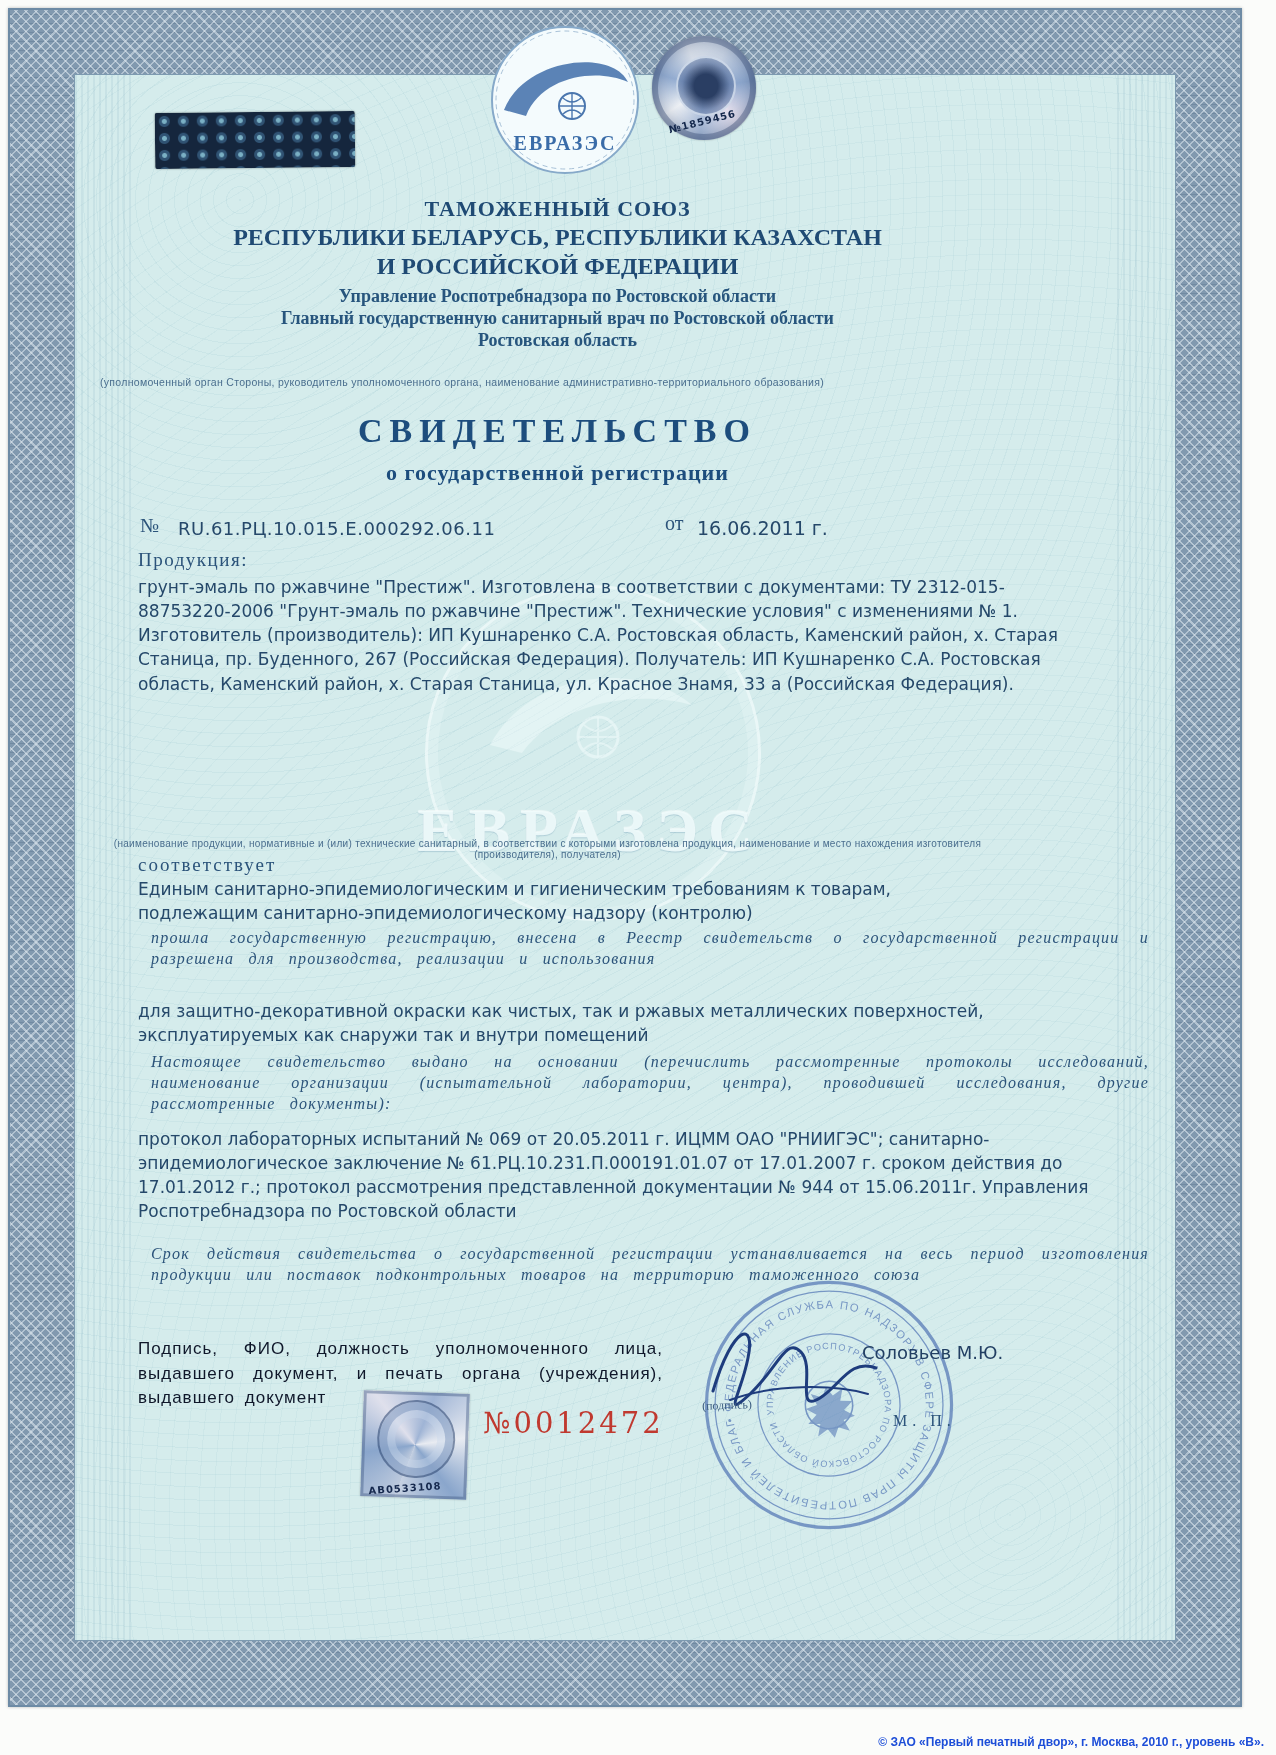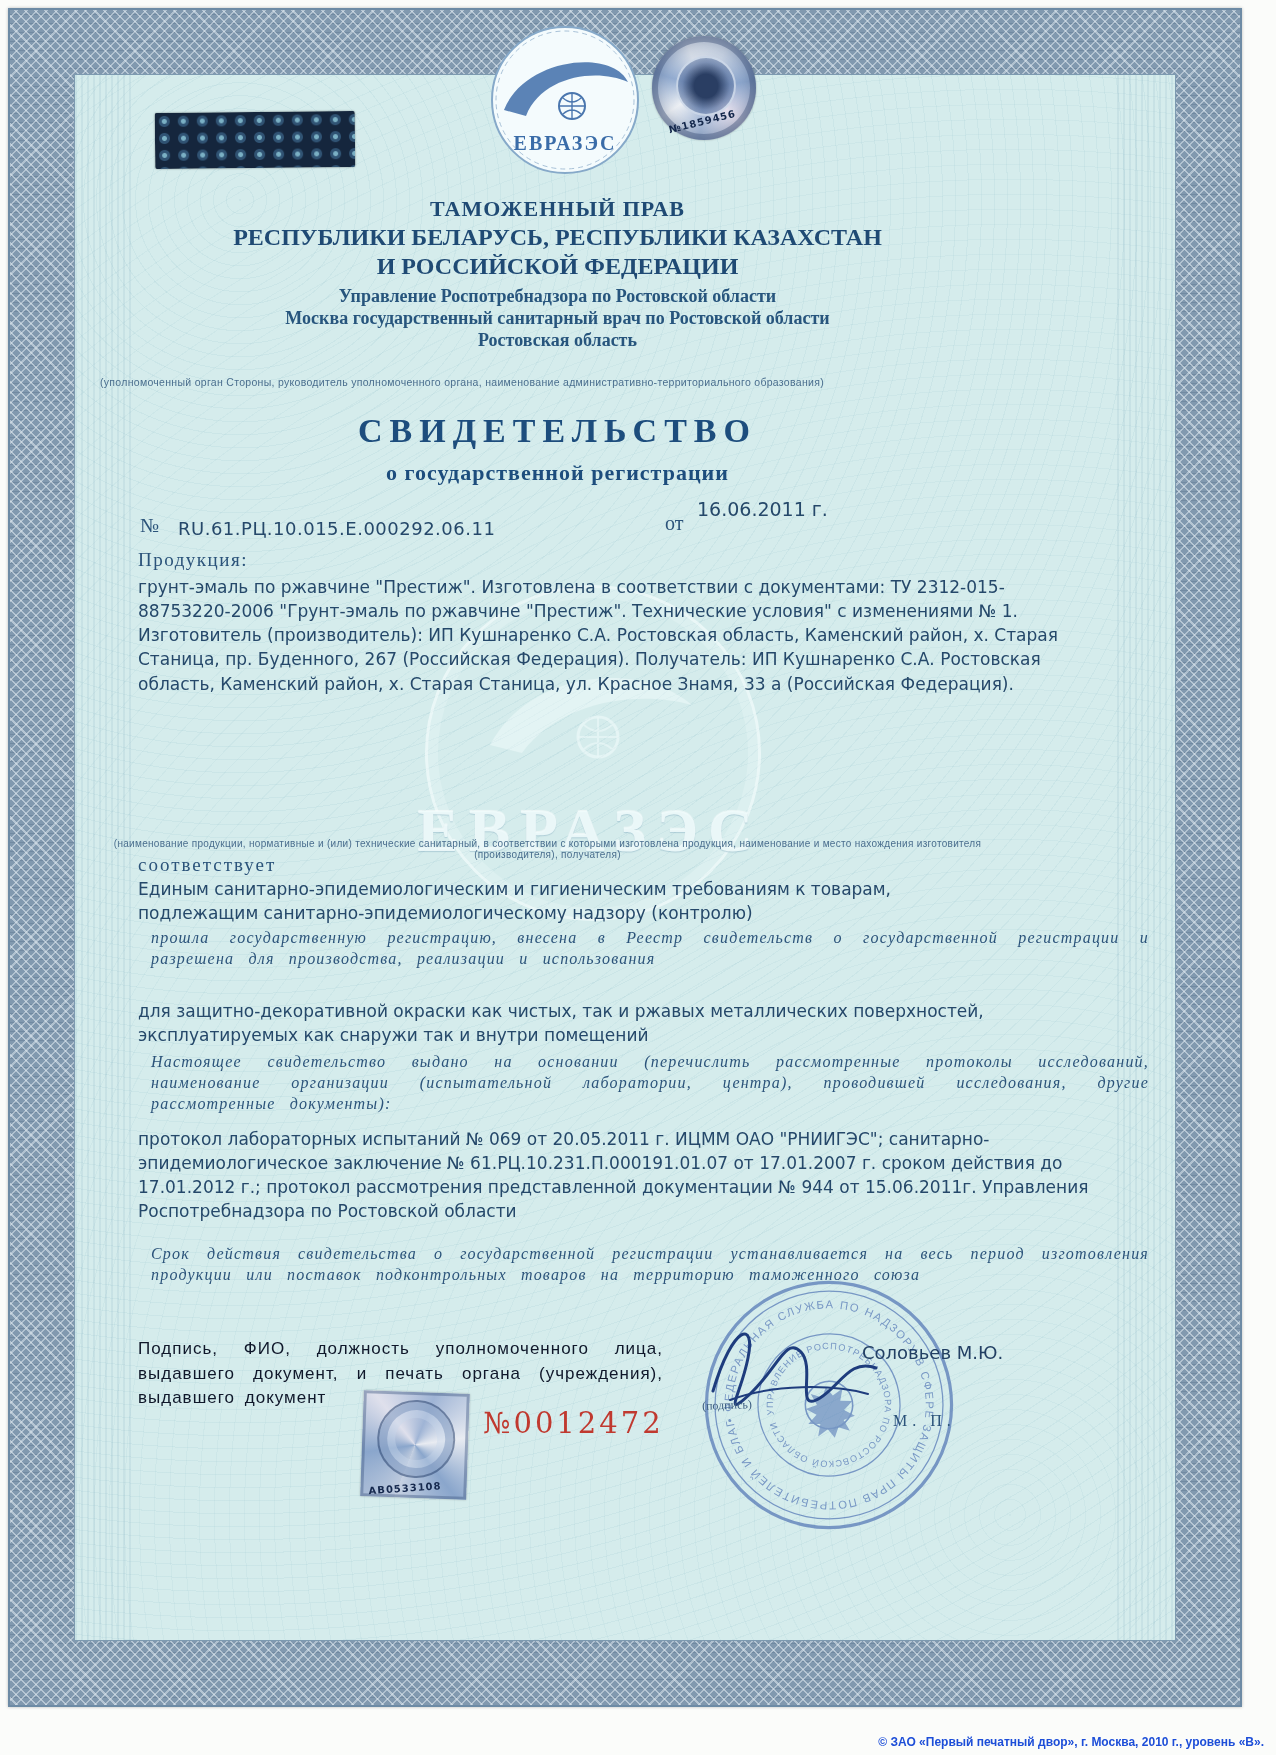--- a/index.html
+++ b/index.html
@@ -64,21 +64,21 @@
   .auth3{top:330px; font:bold 18px "Liberation Serif", serif; color:#27557d;}
   .note-small{font:10.5px "Liberation Sans", sans-serif; color:#4a6e8e; letter-spacing:.3px;}
   .note1{position:absolute; left:100px; width:915px; top:376px; text-align:left;}
   .title-main{top:412px; font:bold 34px "Liberation Serif", serif; letter-spacing:7px; color:#1d4d7d;}
   .title-sub{top:460px; font:bold 22px "Liberation Serif", serif; letter-spacing:1px; color:#1d4d7d;}
 
   
   .no-sign{position:absolute; left:140px; top:514px; font:20px "Liberation Serif", serif; color:#2b537a;}
   .reg-number{position:absolute; left:178px; top:518px; font:18px "DejaVu Sans", sans-serif; color:#25486a; letter-spacing:.5px;}
   .from-label{position:absolute; left:665px; top:512px; font:20px "Liberation Serif", serif; color:#2b537a;text-align:center;}
-  .reg-date{position:absolute; left:697px; top:498px; font:19px "DejaVu Sans", sans-serif; color:#25486a;}
+  .reg-date{position:absolute; left:697px; top:517px; font:19px "DejaVu Sans", sans-serif; color:#25486a;}
   .typed{font-family:"DejaVu Sans", sans-serif; color:#25486a;}
   .p-label{position:absolute; left:138px; font:19px "Liberation Serif", serif; color:#2b537a; letter-spacing:1.5px;}
   .product-label{top:549px;}
   .product-text{position:absolute; left:138px; top:575px; width:958px; font-size:17px; line-height:1.42;}
   .note2{position:absolute; left:105px; width:885px; top:838px; text-align:center; font-size:10px;}
   .conform-label{top:854px; letter-spacing:2px;}
   .conform-text{position:absolute; left:138px; top:878px; width:870px; font-size:17px; line-height:1.4;}
   .para-justify{
     position:absolute; left:151px; width:998px; text-align:justify;
     font-family:"Liberation Serif", serif; color:#2b537a;
@@ -168,25 +168,25 @@
     <circle cx="100" cy="82" r="13" fill="none" stroke="#4a76ae" stroke-width="2"></circle>
     <path d="M87,82 h26 M100,69 v26 M91,74 q9,8 18,0 M91,90 q9,-8 18,0" stroke="#4a76ae" stroke-width="1.4" fill="none"></path>
     <text x="93" y="126" text-anchor="middle" font-family="Liberation Serif, serif" font-size="20" font-weight="bold" fill="#3a6ca8" letter-spacing="2">ЕВРАЗЭС</text>
   </svg>
 
   <div class="holo-top">
     <div class="core"></div>
     <span class="num">№1859456</span>
   </div>
 
-  <div class="center-col h-line1">ТАМОЖЕННЫЙ ПРАВ</div>
+  <div class="center-col h-line1">ТАМОЖЕННЫЙ СОЮЗ</div>
   <div class="center-col h-line2">РЕСПУБЛИКИ БЕЛАРУСЬ, РЕСПУБЛИКИ КАЗАХСТАН</div>
   <div class="center-col h-line3">И РОССИЙСКОЙ ФЕДЕРАЦИИ</div>
   <div class="center-col auth1">Управление Роспотребнадзора по Ростовской области</div>
-  <div class="center-col auth2">Москва государственный санитарный врач по Ростовской области</div>
+  <div class="center-col auth2">Главный государственную санитарный врач по Ростовской области</div>
   <div class="center-col auth3">Ростовская область</div>
   <div class="note1 note-small">(уполномоченный орган Стороны, руководитель уполномоченного органа, наименование административно-территориального образования)</div>
 
   <div class="center-col title-main">СВИДЕТЕЛЬСТВО</div>
   <div class="center-col title-sub">о государственной регистрации</div>
 
   <span class="no-sign">№</span>
   <span class="reg-number">RU.61.РЦ.10.015.Е.000292.06.11</span>
   <span class="from-label">от</span>
   <span class="reg-date">16.06.2011 г.</span>

